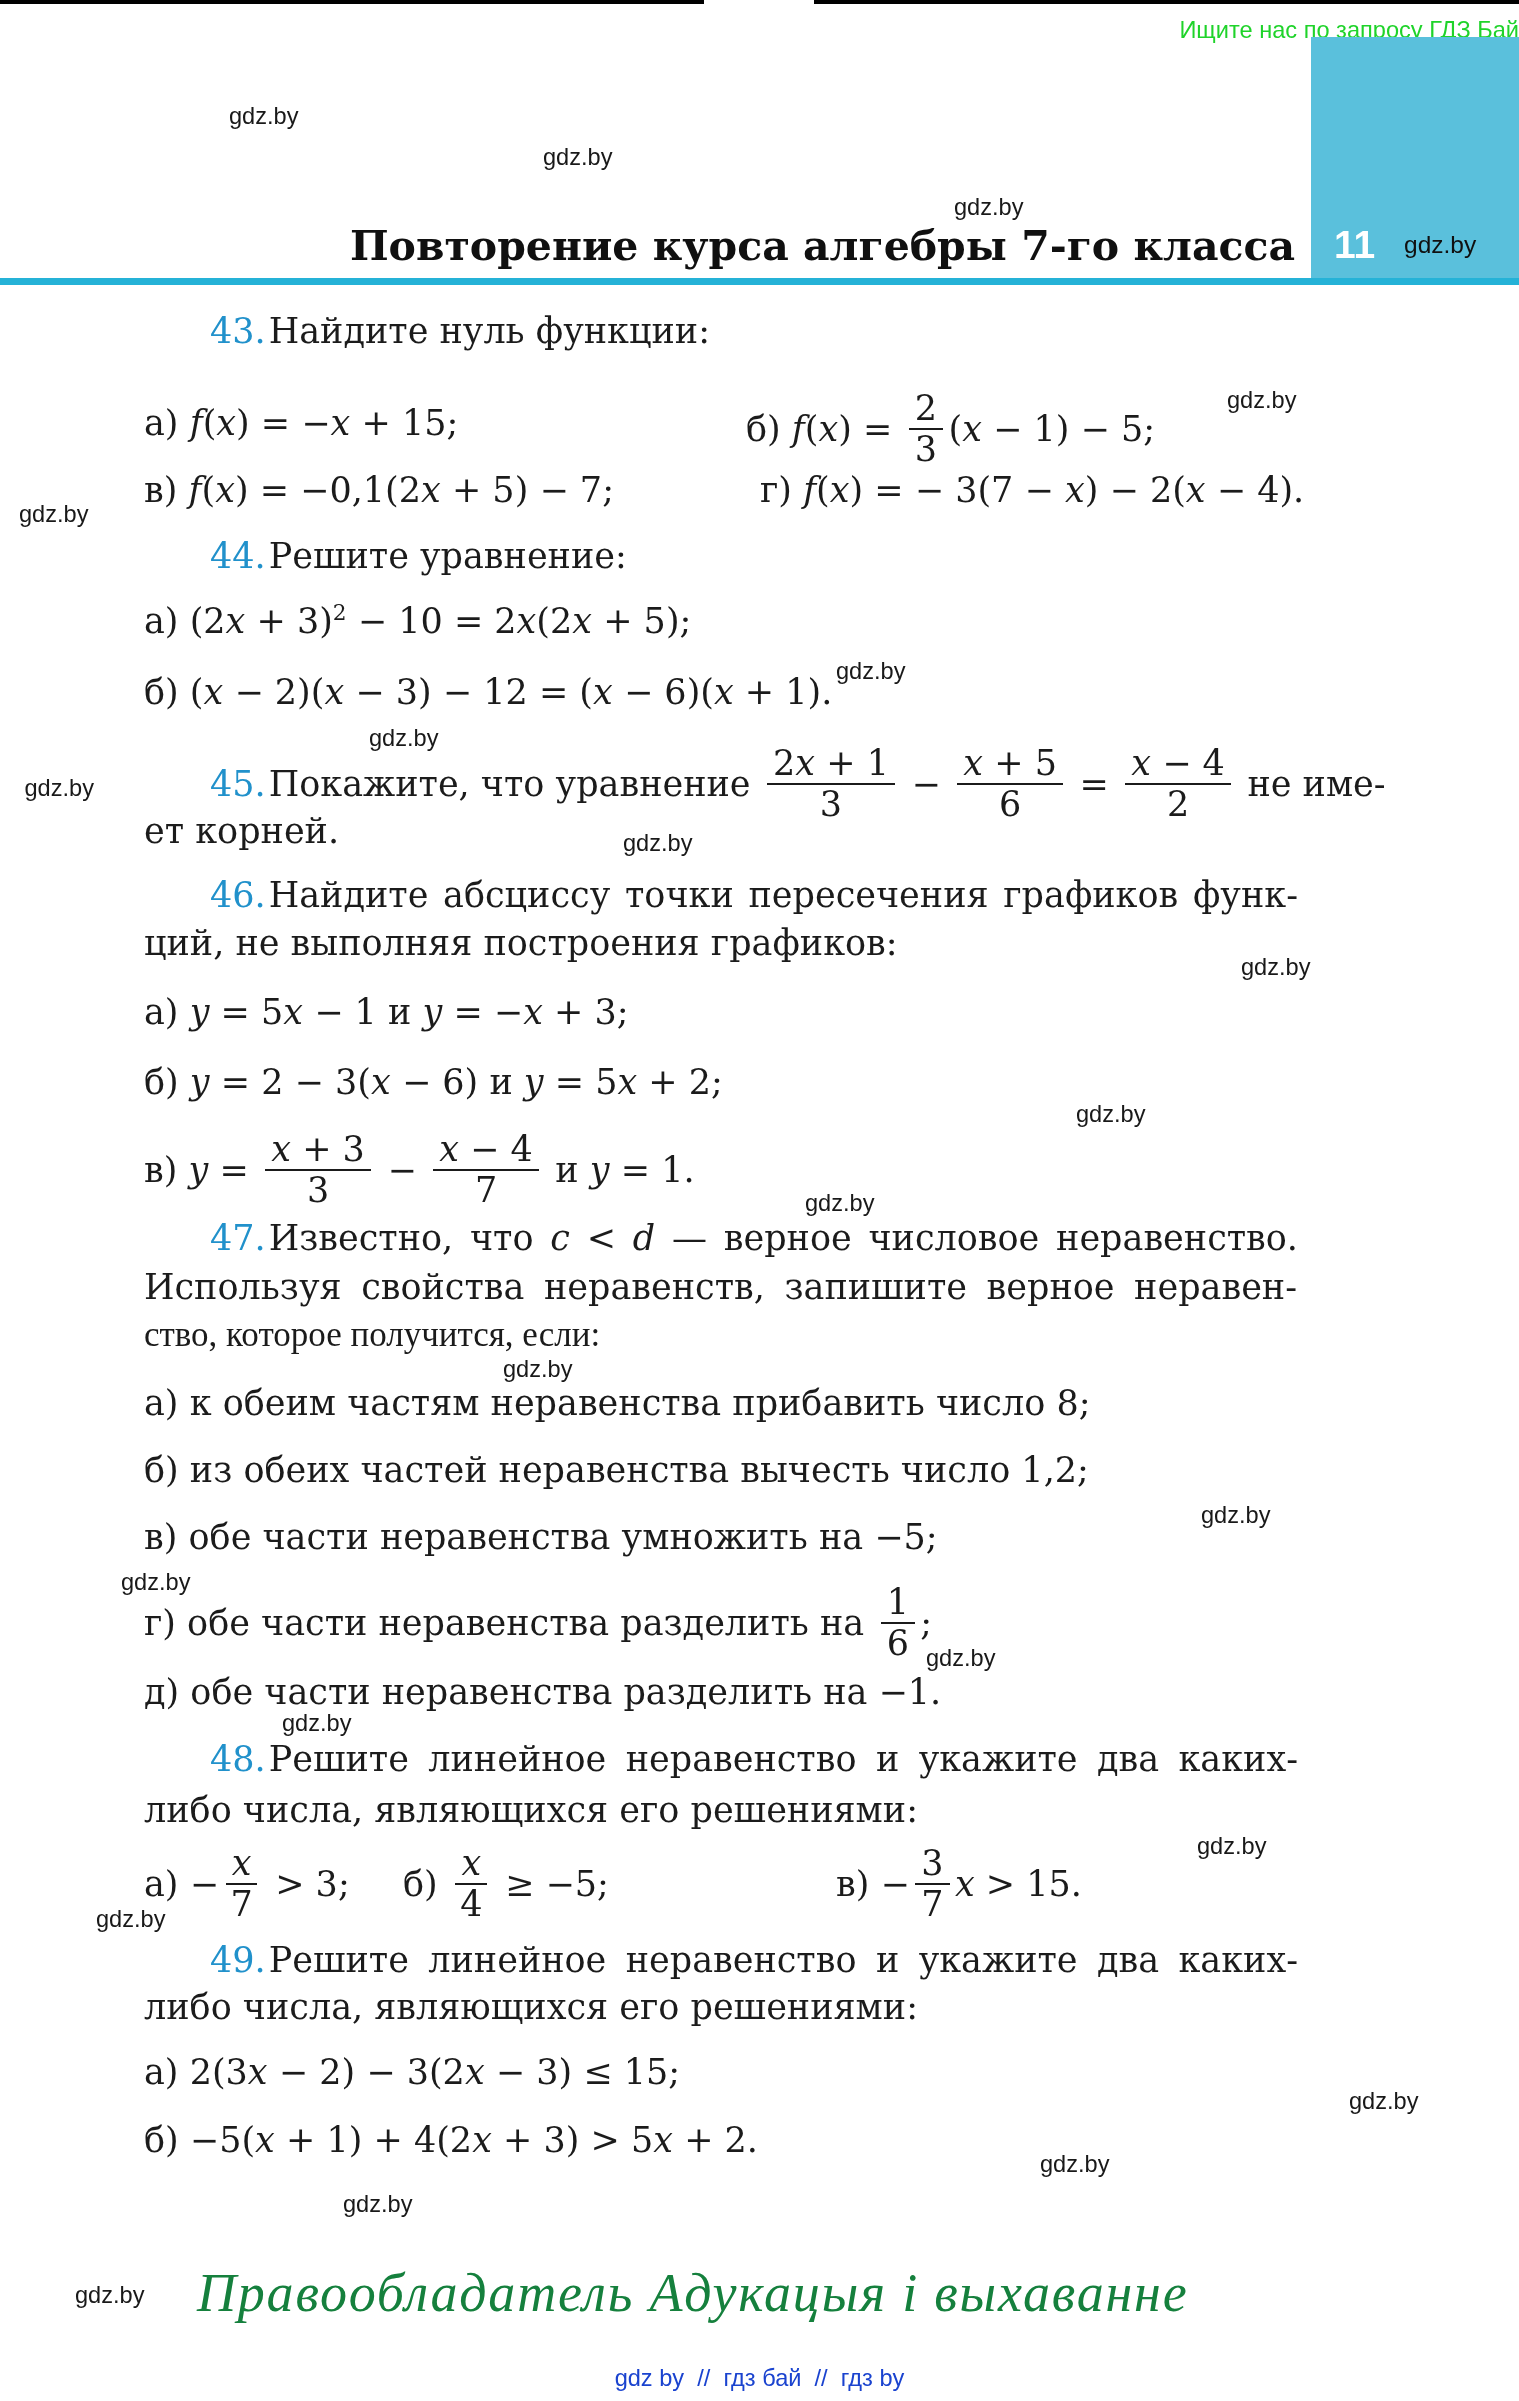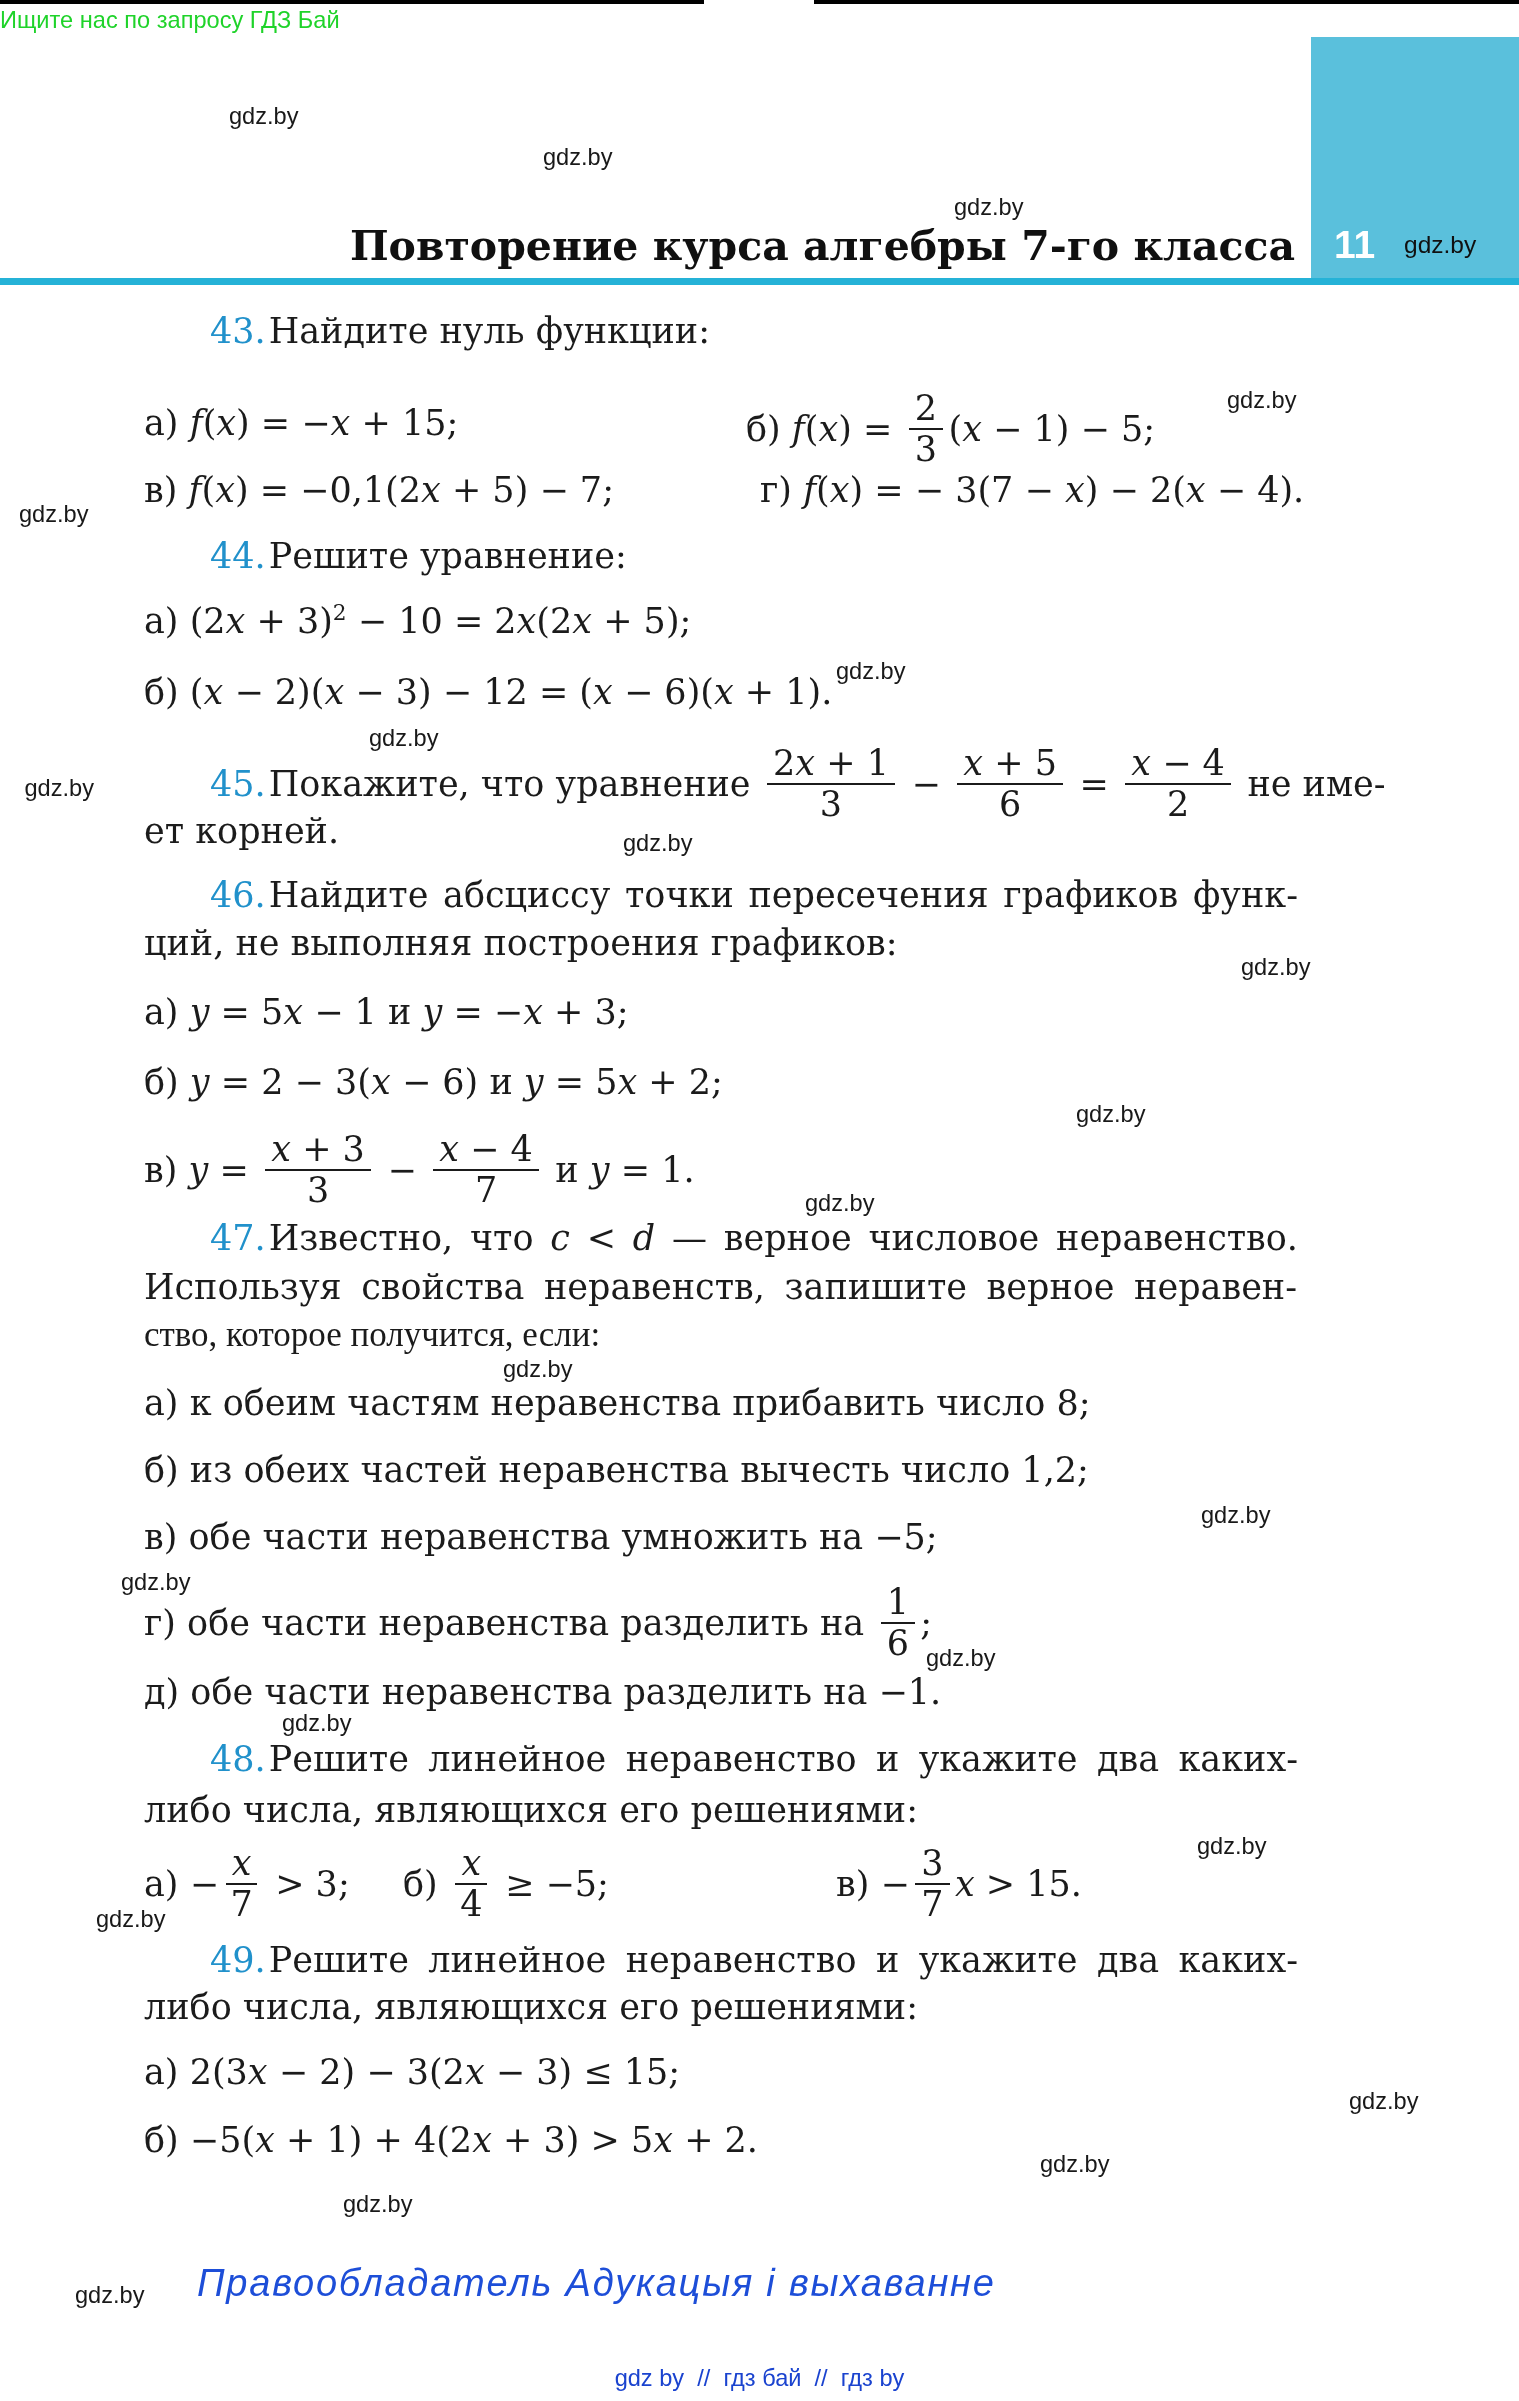--- a/index.html
+++ b/index.html
@@ -1,19 +1,19 @@
 <!DOCTYPE html>
 <html style="font-size:14px"><head>
 <meta charset="utf-8">
 <style>
   html,body{margin:0;padding:0;background:#ffffff;}
   .page{position:relative;width:1519px;height:2401px;background:#fff;overflow:hidden;
         font-family:"DejaVu Serif",serif;color:#1b1b1b;}
   .topbar{position:absolute;height:3.5px;background:#000;top:0;}
-  .top-note{position:absolute;top:7px;left:0;width:100%;text-align:left;
+  .top-note{position:absolute;top:17px;left:0;width:100%;text-align:right;
             font-family:"Liberation Sans",sans-serif;font-size:23.6px;color:#1fd32a;}
   .wm{position:absolute;font-family:"Liberation Sans",sans-serif;font-size:23.6px;color:#191919;white-space:pre;}
   .page-title{position:absolute;top:222px;left:0;width:1295px;text-align:right;
               font-size:41px;font-weight:bold;color:#101010;white-space:pre;}
   .pagebox{position:absolute;left:1311px;top:37px;width:208px;height:242px;background:#5ac0dc;}
   .pagenum{position:absolute;left:23px;top:186px;color:#ffffff;
            font-family:"Liberation Sans",sans-serif;font-weight:bold;font-size:39px;}
   .boxwm{position:absolute;left:93px;top:194px;font-family:"Liberation Sans",sans-serif;
          font-size:24.5px;color:#101010;}
   .rule{position:absolute;top:278px;left:0;width:1519px;height:7px;background:#25b2d7;}
@@ -21,22 +21,22 @@
   .mline{display:flex;align-items:center;height:88px;justify-content:space-between;}
   .mline span{white-space:pre;}
   .just{white-space:normal;text-align:justify;text-align-last:justify;}
   .pnum{color:#2191cb;font-weight:normal;margin-right:3px;}
   .frac{display:inline-flex;flex-direction:column;align-items:center;vertical-align:middle;
         margin:0 5.3px;line-height:1.12;text-align:center;}
   .fnum{padding:0 6.1px;border-bottom:2.6px solid #1b1b1b;display:block;}
   .fden{padding:0 6.1px;display:block;}
   sup{font-size:0.62em;line-height:0;}
   i{font-style:italic;}
-  .copyright{position:absolute;top:2262px;left:197px;font-family:Liberation Sans, sans-serif;
-             font-style:italic;font-size:38px;letter-spacing:1.8px;color:#1d4ed8;white-space:pre;}
+  .copyright{position:absolute;top:2262px;left:197px;font-family:Liberation Serif, serif;
+             font-style:italic;font-size:54px;letter-spacing:1.8px;color:#15803d;white-space:pre;}
   .footer-links{position:absolute;top:2365px;left:0;width:100%;text-align:center;
                 font-family:"Liberation Sans",sans-serif;font-size:23.6px;color:#1a43cf;white-space:pre;}
 </style>
 </head>
 <body>
 
 <div class="page">
 
   <div class="topbar" style="left:0;width:704px;"></div>
   <div class="topbar" style="left:814px;width:705px;"></div>

